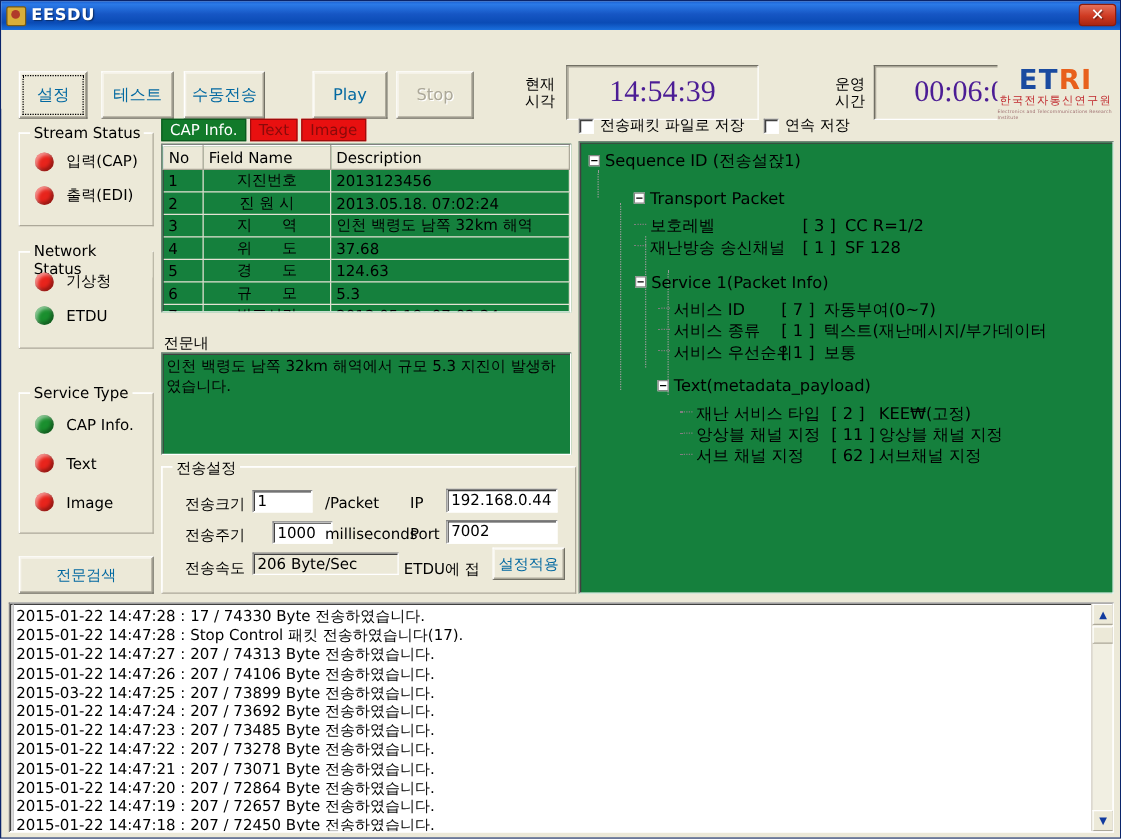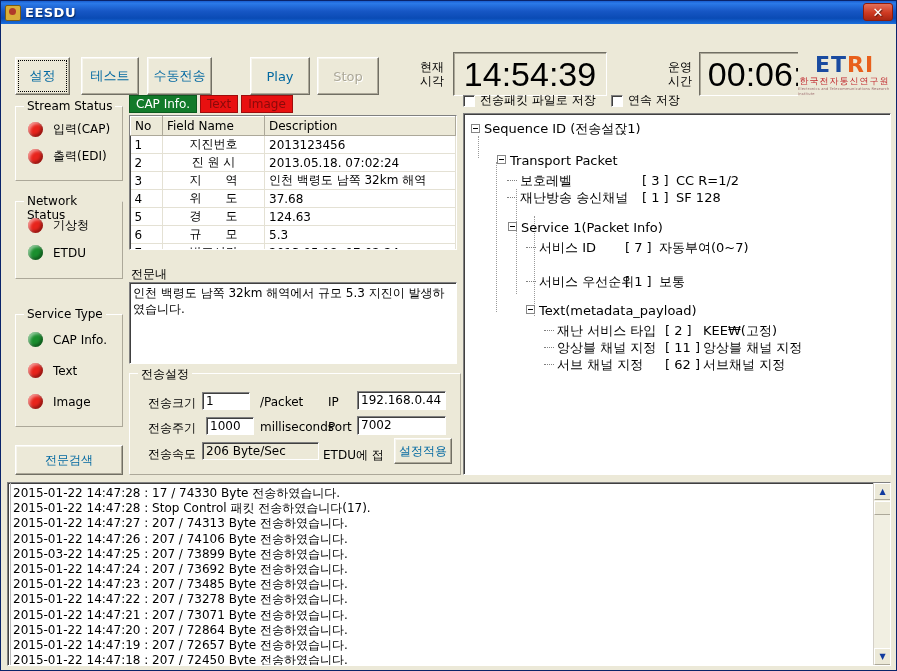--- a/index.html
+++ b/index.html
@@ -80,22 +80,22 @@
   }
   #lbl-cur { left: 414px; top: 36px; }
   #lbl-run { left: 662px; top: 36px; }
 
   .clockbox {
     position: absolute; background: #ece9d8;
     border: 1px solid #fff;
     border-top-color: #716f64; border-left-color: #716f64;
     box-shadow: inset 1px 1px 0 #aca899;
     display: flex; align-items: center; justify-content: center;
-    font-size: 34px; color: #000000; letter-spacing: 0px;
-    font-family: Liberation Sans, sans-serif;
+    font-size: 24px; color: #4c1d95; letter-spacing: 0px;
+    font-family: Liberation Serif, serif;
   }
   #clock-cur { left: 452px; top: 28px; width: 154px; height: 44px; }
   #clock-run { left: 698px; top: 28px; width: 150px; height: 44px; }
 
   
   .etri {
     position: absolute; left: 797px; top: 28px; width: 93px; height: 46px;
     display: flex; flex-direction: column; align-items: center; justify-content: center;
     background: #ece9d8;
   }
@@ -148,21 +148,21 @@
   .tab {
     height: 18px; padding: 0 6px;
     display: flex; align-items: center; justify-content: center;
     font-size: 12px; margin-right: 3px;
     border: 1px solid #808080; cursor: pointer;
   }
   .tab.active { background: #127a2a; color: #fff; border-color: #0b5a1e; }
   .tab.inactive { background: #e81010; color: #8a0a0a; border-color: #9e0c0c; }
 
   .sunken {
-    background: #ffffff;
+    background: #15803d;
     border: 1px solid #fff;
     border-top-color: #808080; border-left-color: #808080;
     box-shadow: inset 1px 1px 0 #404040;
   }
 
   #cap-table {
     position: absolute; left: 128px; top: 114px; width: 328px; height: 135px;
     overflow: hidden;
   }
   table.grid { border-collapse: collapse; width: 100%; font-size: 12px; table-layout: fixed; }
@@ -416,21 +416,21 @@
   <div class="sunken" id="msg-box">인천 백령도 남쪽 32km 해역에서 규모 5.3 지진이 발생하였습니다.</div>
 
   <div class="group" id="grp-tx">
     <span class="group-title">전송설정</span>
 
     <span class="fld-label" style="left:18px; top:21px;">전송크기</span>
     <div class="txt" style="left:72px; top:18px; width:48px; height:18px;">1</div>
     <span class="fld-label" style="left:130px; top:21px;">/Packet</span>
 
     <span class="fld-label" style="left:18px; top:46px;">전송주기</span>
-    <div class="txt" style="left:76px; top:43px; width:48px; height:18px;">1000</div>
+    <div class="txt" style="left:88px; top:43px; width:48px; height:18px;">1000</div>
     <span class="fld-label" style="left:130px; top:46px;">milliseconds</span>
 
     <span class="fld-label" style="left:18px; top:72px;">전송속도</span>
     <div class="txt ro" style="left:72px; top:68px; width:117px; height:18px;">206 Byte/Sec</div>
 
     <span class="fld-label" style="left:198px; top:21px;">IP</span>
     <div class="txt" style="left:227px; top:17px; width:89px; height:19px;">192.168.0.44</div>
 
     <span class="fld-label" style="left:198px; top:46px;">Port</span>
     <div class="txt" style="left:227px; top:42px; width:89px; height:19px;">7002</div>
@@ -452,40 +452,43 @@
 
     <div class="guide" style="left:14px; top:22px; height:22px;"></div>
     <div class="guide" style="left:32px; top:48px; height:150px;"></div>
     <div class="guide" style="left:52px; top:75px; height:105px;"></div>
     <div class="guide" style="left:70px; top:102px; height:100px;"></div>
 
     <div class="tnode" style="left:7px; top:6px;">
       <span class="tbox"></span><span class="tlbl">Sequence ID (전송설잕1)</span>
     </div>
 
-    <div class="tnode" style="left:33px; top:38px;">
+    <div class="tnode" style="left:43px; top:38px;">
       <span class="tbox"></span><span class="tlbl">Transport Packet</span>
     </div>
 
     <div class="tnode" style="left:43px; top:58px;">
       <span class="tdash"></span><span style="display:inline-block; width:122px;">보호레벨</span><span style="display:inline-block; width:34px;">[ 3 ]</span><span>CC R=1/2</span>
     </div>
 
     <div class="tnode" style="left:43px; top:75px;">
       <span class="tdash"></span><span style="display:inline-block; width:122px;">재난방송 송신채널</span><span style="display:inline-block; width:34px;">[ 1 ]</span><span>SF 128</span>
     </div>
 
     <div class="tnode" style="left:44px; top:105px;">
       <span class="tbox"></span><span class="tlbl">Service 1(Packet Info)</span>
     </div>
 
     <div class="tnode" style="left:62px; top:125px;">
       <span class="tdash"></span><span style="display:inline-block; width:86px;">서비스 ID</span><span style="display:inline-block; width:34px;">[ 7 ]</span><span>자동부여(0~7)</span>
     </div>
 
+    <div class="tnode" style="left:62px; top:142px;">
+      <span class="tdash"></span><span style="display:inline-block; width:86px;">서비스 종류</span><span style="display:inline-block; width:34px;">[ 1 ]</span><span>텍스트(재난메시지/부가데이터</span>
+    </div>
 
     <div class="tnode" style="left:62px; top:159px;">
       <span class="tdash"></span><span style="display:inline-block; width:86px;">서비스 우선순위</span><span style="display:inline-block; width:34px;">[ 1 ]</span><span>보통</span>
     </div>
 
     <div class="tnode" style="left:62px; top:188px;">
       <span class="tbox"></span><span class="tlbl">Text(metadata_payload)</span>
     </div>
 
     <div class="tnode" style="left:80px; top:208px;">

